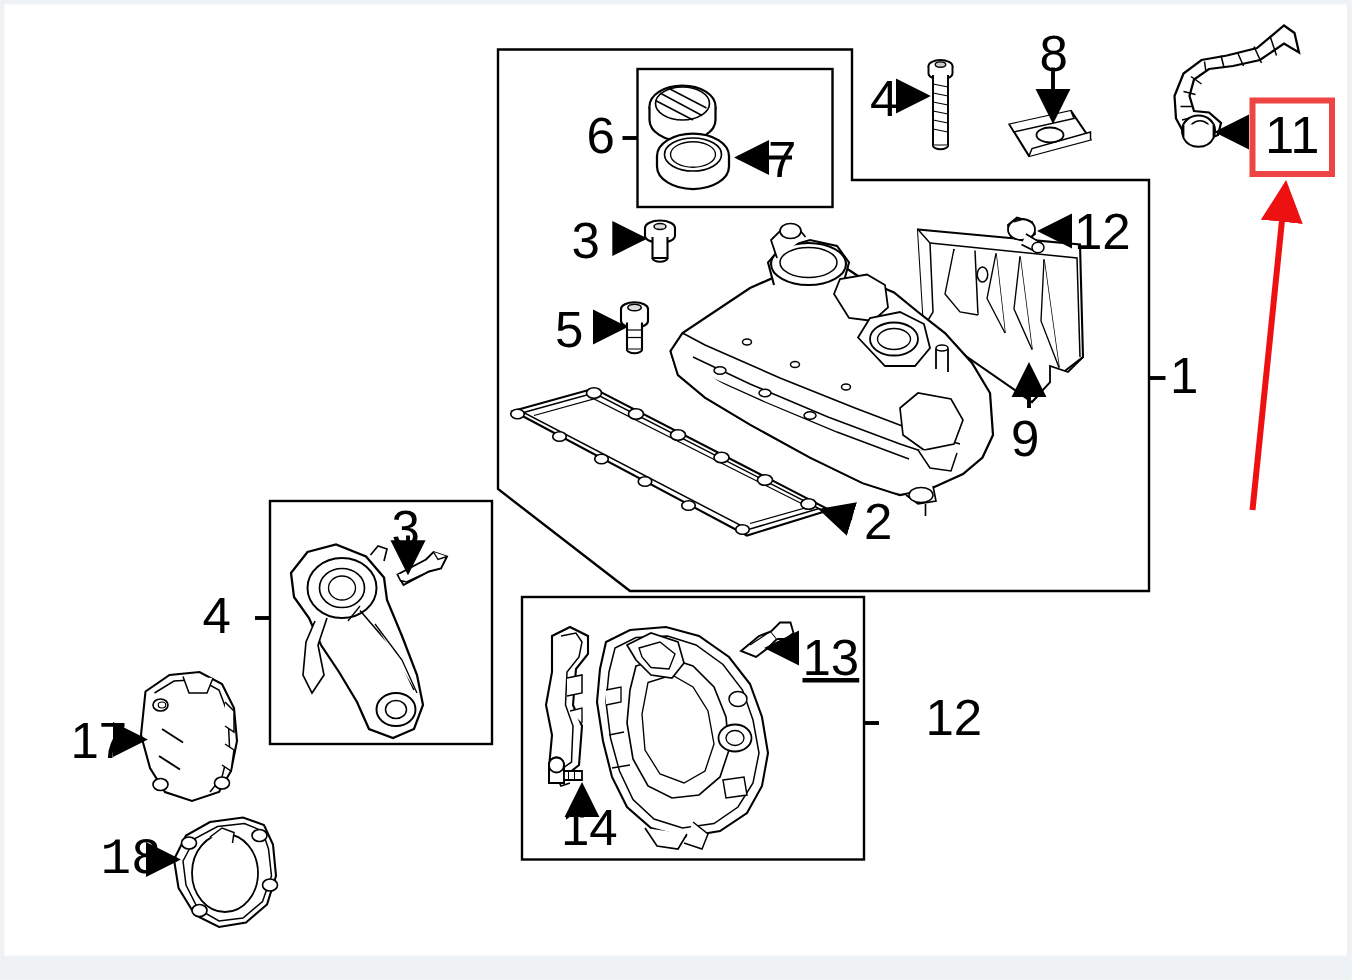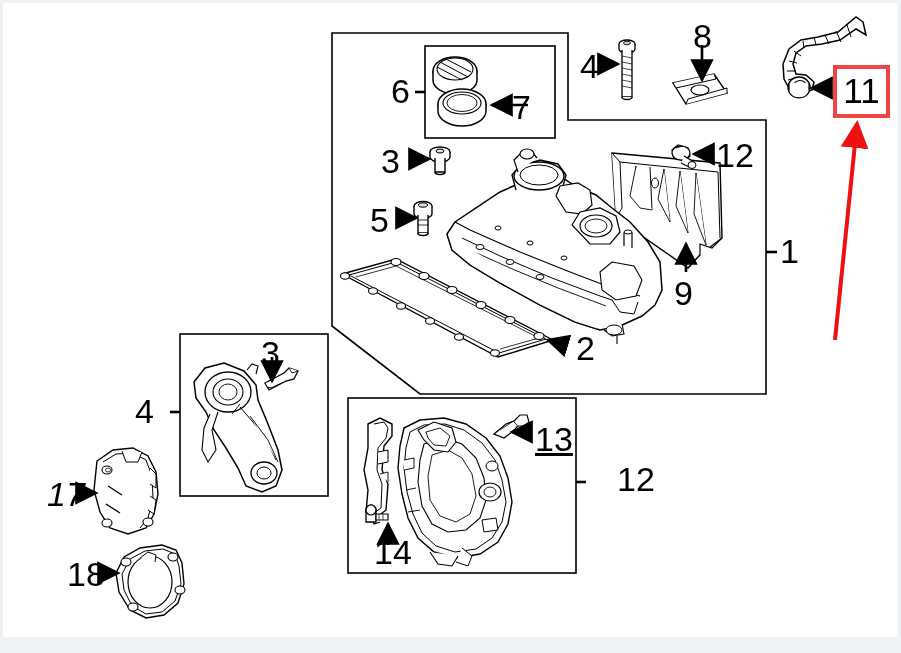--- a/index.html
+++ b/index.html
@@ -373,15 +373,15 @@
 
   <div class="cal-hl" style="left:833px;top:65px;width:57px;height:53px;">
     <span>11</span>
   </div>
 
   <div class="callout" style="left:589px;top:462px;margin-left:28px;">12</div>
   <div class="callout" style="left:535px;top:422px;text-decoration:underline;">13</div>
   <div class="callout" style="left:374px;top:535px;">14</div>
   <div class="callout" style="left:135px;top:394px;">4</div>
   <div class="callout" style="left:261px;top:336px;">3</div>
-  <div class="callout" style="left:47px;top:477px;font-style:italic;">17</div>
-  <div class="callout" style="left:67px;top:557px;">18</div>
+  <div class="callout" style="left:47px;top:477px;">17</div>
+  <div class="callout" style="left:67px;top:557px;font-family:Liberation Mono, monospace;">18</div>
 </div>
 
 </body></html>

